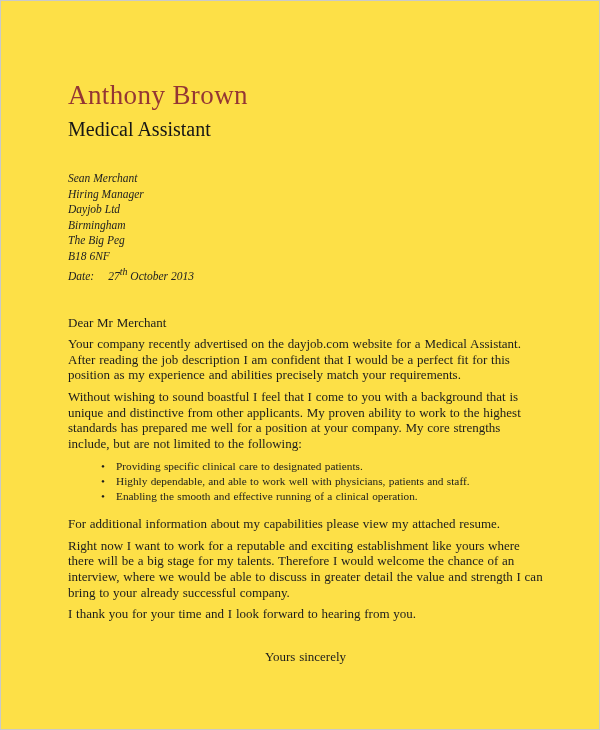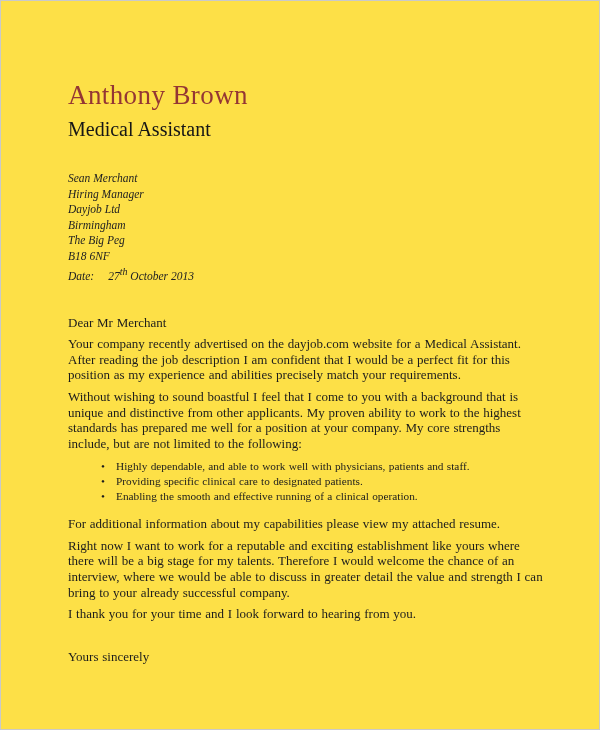--- a/index.html
+++ b/index.html
@@ -77,21 +77,21 @@
     line-height: 15px;
     word-spacing: 0.5px;
     color: #1c1c1c;
   }
   ul.bullets li::before {
     content: "\2022";
     position: absolute;
     left: 0;
     top: 0;
   }
-  .closing { margin-top: 27px; }
+  .closing { margin-top: 27px; text-align: center; }
 </style>
 </head>
 <body>
 
 <div class="page">
 
   <h1 class="applicant-name">Anthony Brown</h1>
   <h2 class="applicant-role">Medical Assistant</h2>
 
   <div class="recipient">
@@ -105,22 +105,22 @@
 
   <div class="date-line"><span>Date:</span><span class="date-value">27</span><sup>th</sup><span> October 2013</span></div>
 
   <p class="salutation">Dear Mr Merchant</p>
 
   <p class="para">Your company recently advertised on the dayjob.com website for a Medical Assistant. After reading the job description I am confident that I would be a perfect fit for this position as my experience and abilities precisely match your requirements.</p>
 
   <p class="para">Without wishing to sound boastful I feel that I come to you with a background that is unique and distinctive from other applicants. My proven ability to work to the highest standards has prepared me well for a position at your company. My core strengths include, but are not limited to the following:</p>
 
   <ul class="bullets">
+    <li>Providing specific clinical care to designated patients.</li>
     <li>Highly dependable, and able to work well with physicians, patients and staff.</li>
-    <li>Providing specific clinical care to designated patients.</li>
     <li>Enabling the smooth and effective running of a clinical operation.</li>
   </ul>
 
   <p class="para-tight">For additional information about my capabilities please view my attached resume.</p>
 
   <p class="para">Right now I want to work for a reputable and exciting establishment like yours where there will be a big stage for my talents. Therefore I would welcome the chance of an interview, where we would be able to discuss in greater detail the value and strength I can bring to your already successful company.</p>
 
   <p class="para">I thank you for your time and I look forward to hearing from you.</p>
 
   <p class="closing">Yours sincerely</p>

